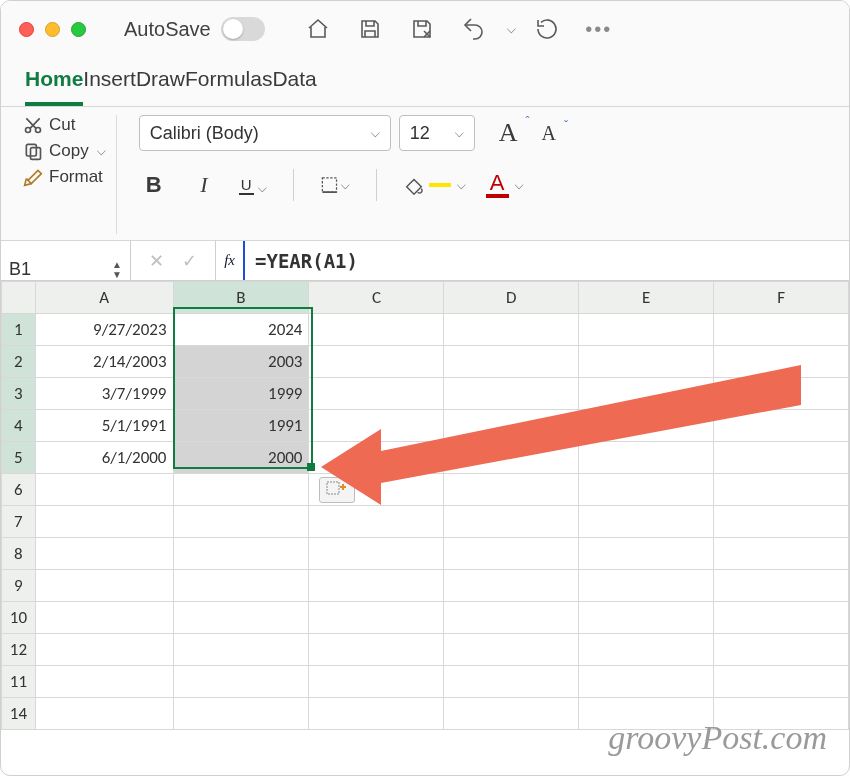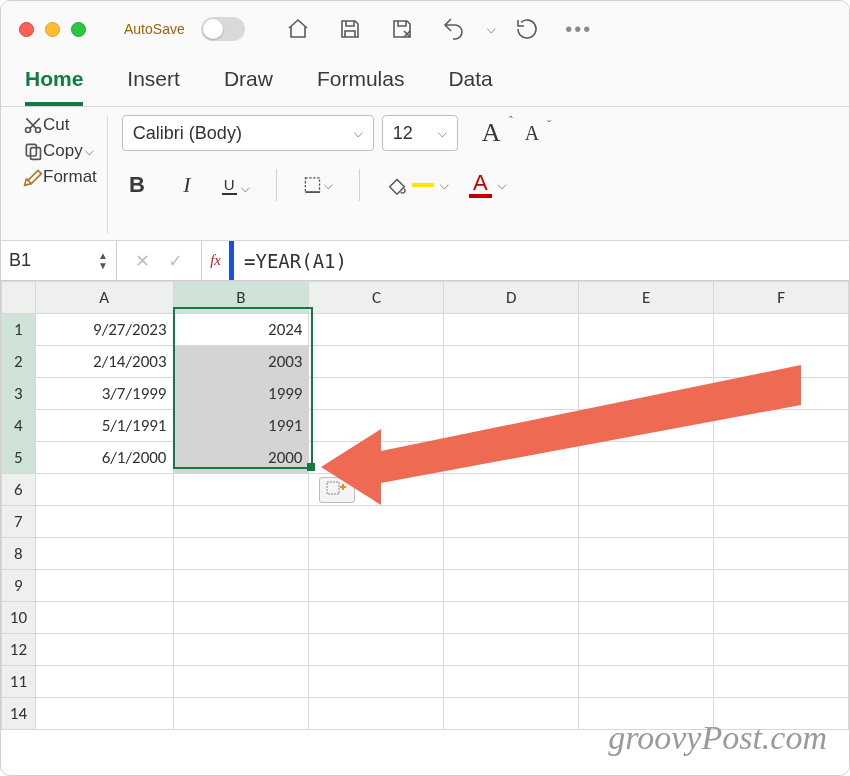--- a/index.html
+++ b/index.html
@@ -20,29 +20,29 @@
     display: flex; align-items: center;
     padding: 0 18px;
     gap: 10px;
     background: #fafafa;
   }
   .traffic { display:flex; gap:11px; margin-right: 28px; }
   .traffic span { width:15px;height:15px;border-radius:50%;display:block; }
   .dot-red{background:#ff5f57;border:1px solid #e14038;}
   .dot-yel{background:#febc2e;border:1px solid #dba124;}
   .dot-grn{background:#28c840;border:1px solid #25a532;}
-  .autosave-label{font-size:14px;color:#a16207;margin-right:6px;}
+  .autosave-label{font-size:20px;color:#404040;}
   .switch{width:44px;height:24px;border-radius:12px;background:#d9d9d9;position:relative;margin-right:22px;}
   .switch::after{content:"";width:20px;height:20px;border-radius:50%;background:#fff;position:absolute;left:2px;top:2px;box-shadow:0 1px 2px rgba(0,0,0,.25);}
   .tb-icon{width:26px;height:26px;display:flex;align-items:center;justify-content:center;color:#5a5a5a;margin:0 8px;}
   .tb-icon svg{width:24px;height:24px;stroke:#5a5a5a;fill:none;stroke-width:1.6;}
 
   
   .ribbon-tabs{
-    display:flex; gap:44px;
+    display:flex; 
     padding: 10px 24px 0 24px;
     font-size:21px; color:#3a3a3a;
     border-bottom: 1px solid #d7d7d7;
     background:#fafafa;
     height:50px;
   }
   .ribbon-tabs .tab{padding-bottom:10px;cursor:pointer;}
   .ribbon-tabs .tab.active{color:#107c41;font-weight:600;border-bottom:4px solid #107c41;}
 
   
@@ -52,21 +52,21 @@
     border-bottom:1px solid #d7d7d7;
     padding: 8px 10px 6px 10px;
     height: 134px;
   }
   .group{display:flex;flex-direction:column;align-items:center;justify-content:flex-start;padding:0 10px;}
   .group + .group{border-left:1px solid #dcdcdc;}
   .paste-big{width:58px;height:72px;border:1px solid #e0e0e0;border-radius:4px;display:flex;flex-direction:column;align-items:center;justify-content:center;background:#fff;margin-bottom:4px;}
   .paste-big svg{width:40px;height:50px;}
   .paste-label{font-size:17px;color:#3a3a3a;margin-top:3px;}
   .mini-rows{display:flex;flex-direction:column;gap:6px;margin-left:2px;}
-  .mini-row{display:flex;align-items:center;font-size:17px;color:#3a3a3a;cursor:pointer;}
+  .mini-row{display:flex;align-items:center;gap:6px;font-size:17px;color:#3a3a3a;cursor:pointer;}
   .mini-row svg{width:20px;height:20px;}
   .caret{font-size:12px;color:#666;margin-left:2px;}
   
   .font-top{display:flex;gap:8px;align-items:center;}
   .combo{height:36px;border:1px solid #bfbfbf;border-radius:4px;background:#fff;display:flex;align-items:center;padding:0 10px;font-size:18px;}
   .combo.wide{width:252px;justify-content:space-between;}
   .combo.narrow{width:76px;justify-content:space-between;}
   .letterA{font-family:Georgia,serif;font-size:26px;color:#3a3a3a;position:relative;margin-left:16px;}
   .letterA .carrot{position:absolute;top:-4px;right:-12px;font-size:12px;color:#3a6fcf;}
   .font-bottom{display:flex;align-items:center;gap:20px;margin-top:18px;}
@@ -77,26 +77,26 @@
   .ul-A{border-bottom:2px solid #333;padding:0 2px;}
   .vline{width:1px;height:32px;background:#d0d0d0;margin:0 6px;}
   .border-btn svg{width:22px;height:22px;}
   .fill-btn{display:flex;align-items:center;gap:4px;}
   .fill-btn svg{width:22px;height:20px;}
   .fontcol{display:flex;flex-direction:column;align-items:center;gap:0px;}
   .fontcol .AA{font-size:22px;color:#c00000;border-bottom:4px solid #c00000;padding:0 4px;line-height:1;}
 
   
   .fbar{height:40px;border-bottom:1px solid #cfcfcf;display:flex;align-items:stretch;}
-  .namebox{width:116px;border-right:1px solid #cfcfcf;display:flex;align-items:center;justify-content:space-between;padding:0 8px;font-size:18px;}
+  .namebox{width:130px;border-right:1px solid #cfcfcf;display:flex;align-items:flex-end;justify-content:space-between;padding:0 8px;font-size:18px;}
   .spin{display:flex;flex-direction:column;font-size:10px;color:#555;line-height:1;}
   .fbar-btns{display:flex;align-items:center;gap:18px;padding:0 18px;border-right:1px solid #cfcfcf;}
   .fbar-btns span{color:#bfbfbf;font-size:18px;}
-  .fx{font-style:italic;font-family:Georgia,serif;color:#b91c1c;padding:0 8px;border-right:5px solid #1d4ed8;display:flex;align-items:center;}
-  .formula-input{flex:1;padding:0 10px;font-size:19px;display:flex;align-items:center;font-family:Menlo,Consolas,monospace;font-weight:400;}
+  .fx{font-style:italic;font-family:Georgia,serif;color:#0f172a;padding:0 8px;border-right:2px solid #1d4ed8;display:flex;align-items:center;}
+  .formula-input{flex:1;padding:0 10px;font-size:19px;display:flex;align-items:center;font-family:Menlo,Consolas,monospace;font-weight:700;}
 
   
   .sheet{position:relative;}
   table.grid{border-collapse:collapse;width:100%;}
   table.grid th, table.grid td{
     border:1px solid #d8d8d8;
     height:32px;
     font-size:17px;
     font-family:Calibri,Arial,sans-serif;
     text-align:right;
@@ -233,21 +233,21 @@
       <div class="mini-row">
         <svg viewBox="0 0 24 24" stroke="#b07b2a" fill="none" stroke-width="2">
             <path d="M4 14l6 6L22 8l-4-4L6 16z"></path>
             <path d="M4 14l-2 8 8-2"></path>
           </svg>
         <span>Format</span>
       </div>
     </div>
   </div>
 
-  <div class="group" style="align-items:flex-start;padding-left:14px;">
+  <div class="group" style="align-items:flex-start;padding-left:22px;">
     <div class="font-top">
       <div class="combo wide">
         <span>Calibri (Body)</span>
         <span class="caret">⌵</span>
       </div>
       <div class="combo narrow">
         <span>12</span>
         <span class="caret">⌵</span>
       </div>
       <div class="letterA">A<span class="carrot">ˆ</span></div>

